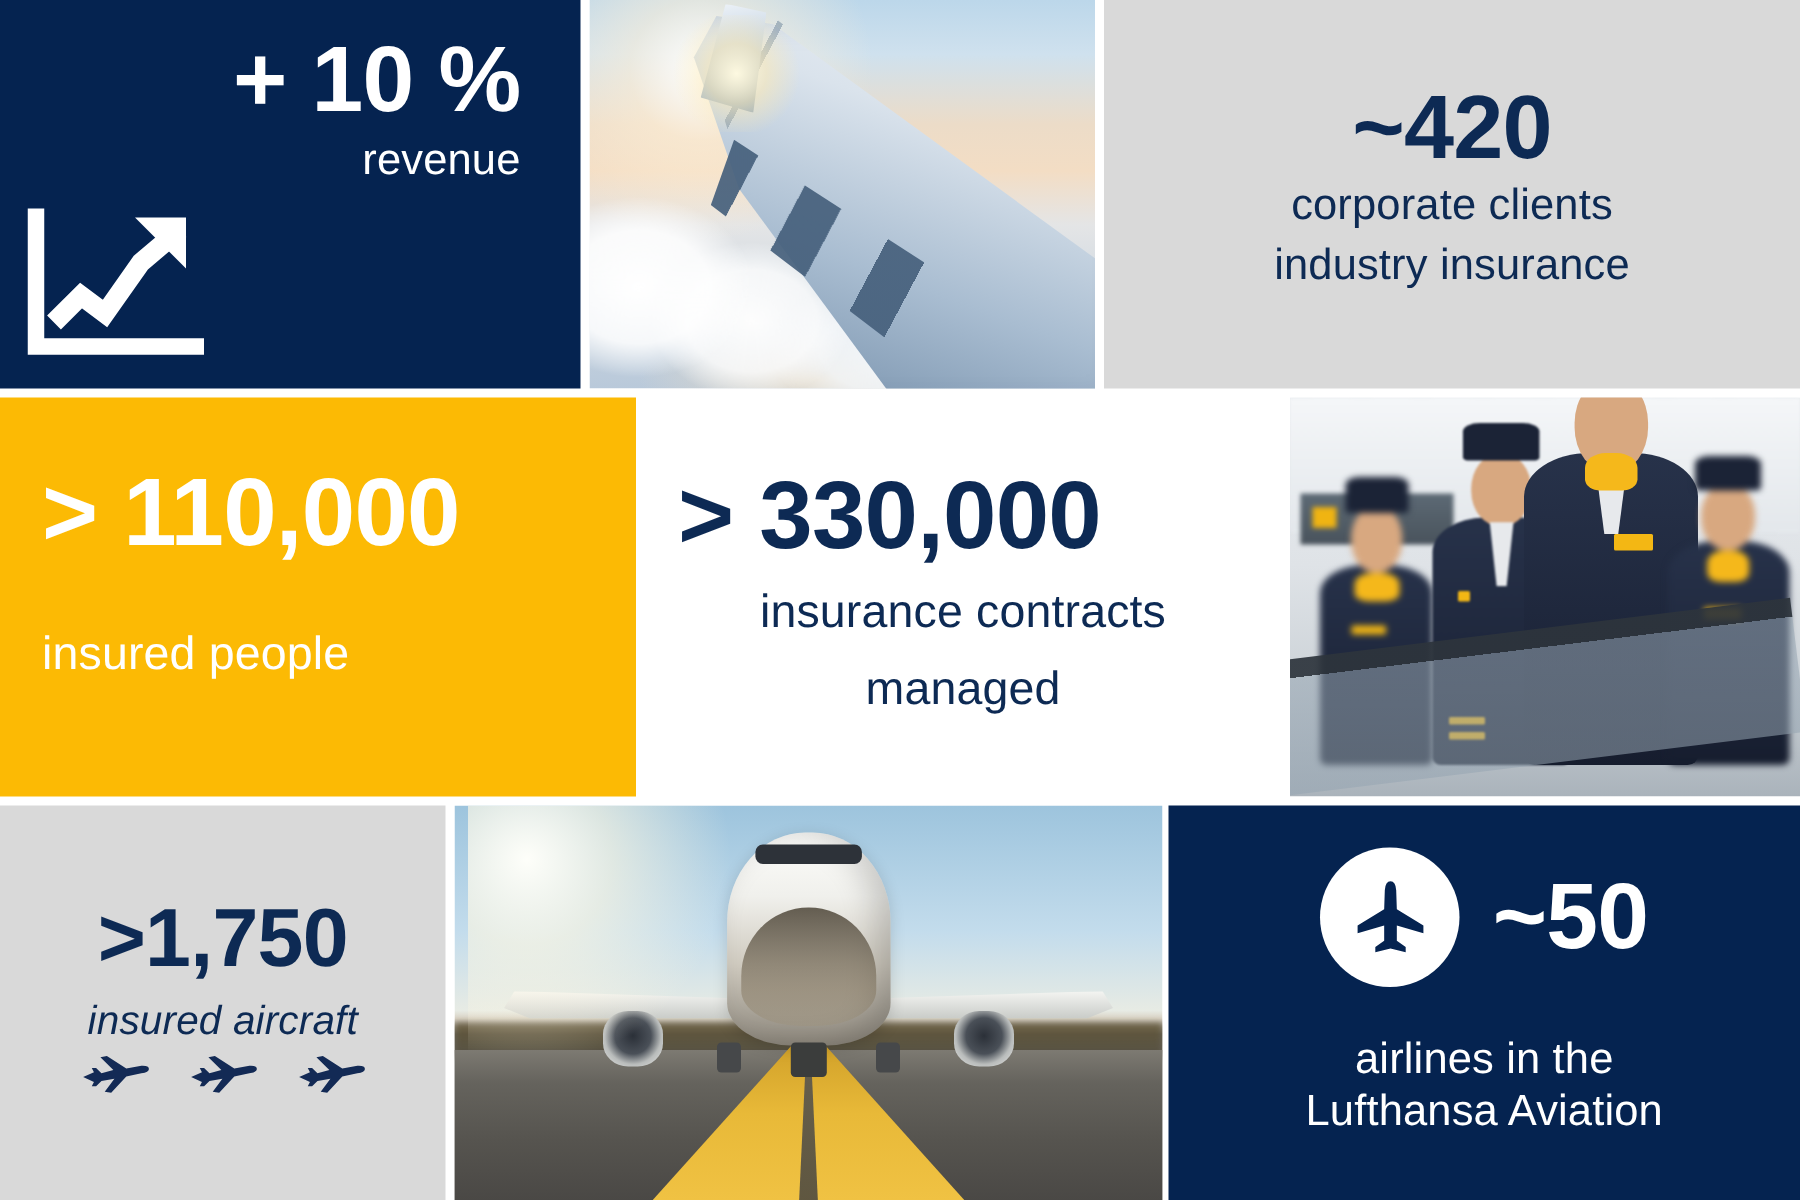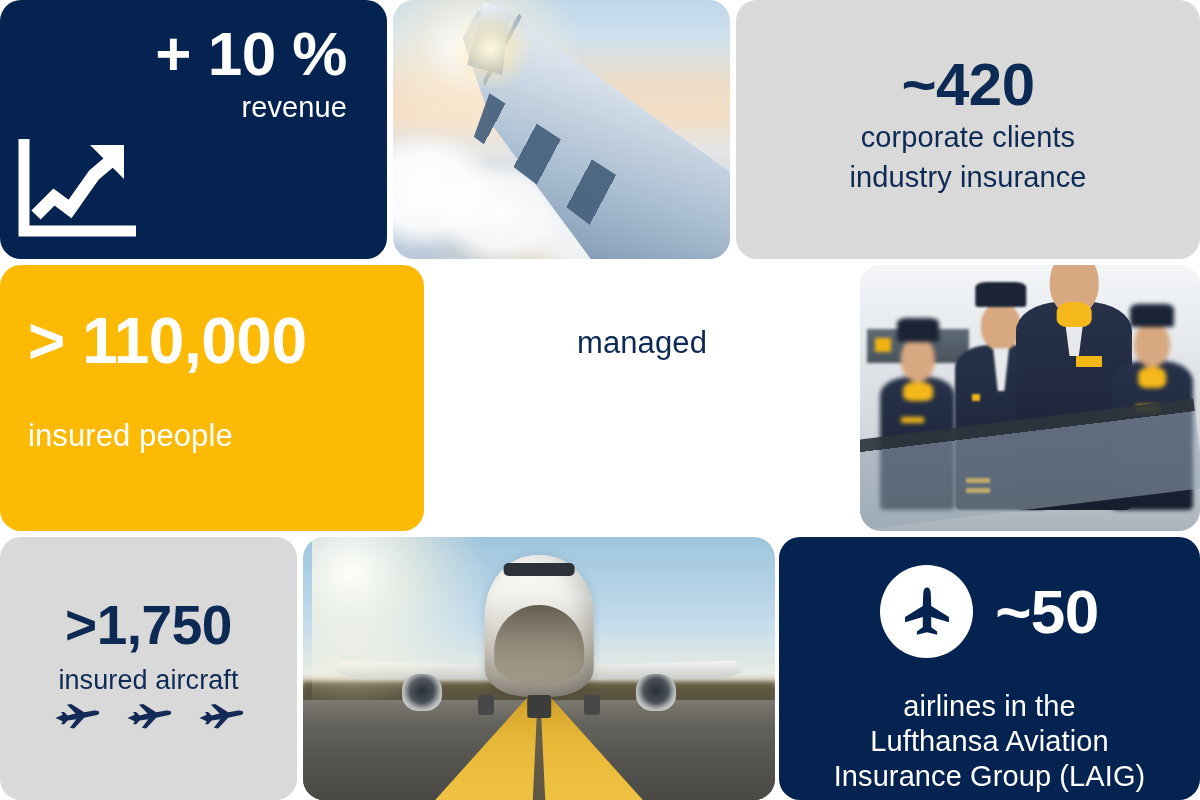--- a/index.html
+++ b/index.html
@@ -4,21 +4,21 @@
 <style>
   * { margin:0; padding:0; box-sizing:border-box; }
   html,body { width:1200px; height:800px; }
   body {
     background:#ffffff;
     font-family:"Liberation Sans", sans-serif;
     overflow:hidden;
   }
   #board { position:relative; width:1200px; height:800px; }
 
-  .cell { position:absolute; overflow:hidden;border-radius:21px; }
+  .cell { position:absolute; overflow:hidden; }
 
   
   .navy   { background:#052350; }
   .yellow { background:#fcba04; }
   .gray   { background:#d9d9d9; }
   .white  { background:#ffffff; }
 
   .t-white { color:#ffffff; }
   .t-navy  { color:#0d2a54; }
 
@@ -70,21 +70,21 @@
   #c-contracts .big { font-size:64px; }
   #c-contracts .sub { margin-top:14px; font-size:31px; }
 
   
   #c-photo-crew { left:860px; top:265px; width:340px; height:266px; }
 
   
   #c-aircraft { left:0; top:537px; width:297px; height:263px; }
   #c-aircraft .stat-wrap { top:30px; left:14px; right:14px; }
   #c-aircraft .big { font-size:55px; }
-  #c-aircraft .sub { margin-top:12px; font-size:27px; }
+  #c-aircraft .sub { margin-top:12px; font-size:27px;font-style:italic; }
   .plane-row {
     position:absolute; left:0; right:0; top:165px;
     display:flex; justify-content:center; gap:26px;
   }
   .plane-row svg { width:46px; height:30px; display:block; }
 
   
   #c-photo-runway { left:303px; top:537px; width:472px; height:263px; }
 
   
@@ -315,20 +315,22 @@
 
   <div class="cell yellow" id="c-people">
     <div class="stat-wrap">
       <div class="big t-white">&gt; 110,000</div>
       <div class="sub t-white" style="text-align:left;">insured people</div>
     </div>
   </div>
 
   <div class="cell white" id="c-contracts">
     <div class="stat-wrap">
+      <div class="big t-navy">&gt; 330,000</div>
+      <div class="sub t-navy" style="text-align:center;">insurance contracts</div>
       <div class="sub t-navy" style="text-align:center;">managed</div>
     </div>
   </div>
 
   <div class="cell" id="c-photo-crew">
     <div class="ph crew-scene"></div>
     <div class="crew-ceiling"></div>
     <div class="crew-board"></div>
 
     <div class="person blurred" style="left:6%; width:22%; height:50%;">
@@ -407,17 +409,16 @@
       <div class="circle-plane">
         <svg viewBox="0 0 64 64" aria-hidden="true">
           <path fill="#052350" d="M32 3 Q36 3 36.5 10 L37 25 L58 38 L58 44 L37 38 L37 50 L44 55 L44 59 L32 56 L20 59 L20 55 L27 50 L27 38 L6 44 L6 38 L27 25 L27.5 10 Q28 3 32 3 Z"></path>
         </svg>
       </div>
       <div class="big t-white">~50</div>
     </div>
     <div class="stat-wrap ctr">
       <div class="sub t-white">airlines in the</div>
       <div class="sub t-white">Lufthansa Aviation</div>
-      <div class="sub t-white">Insurance Group (LAIG)</div>
     </div>
   </div>
 
 </div>
 
 </body></html>

